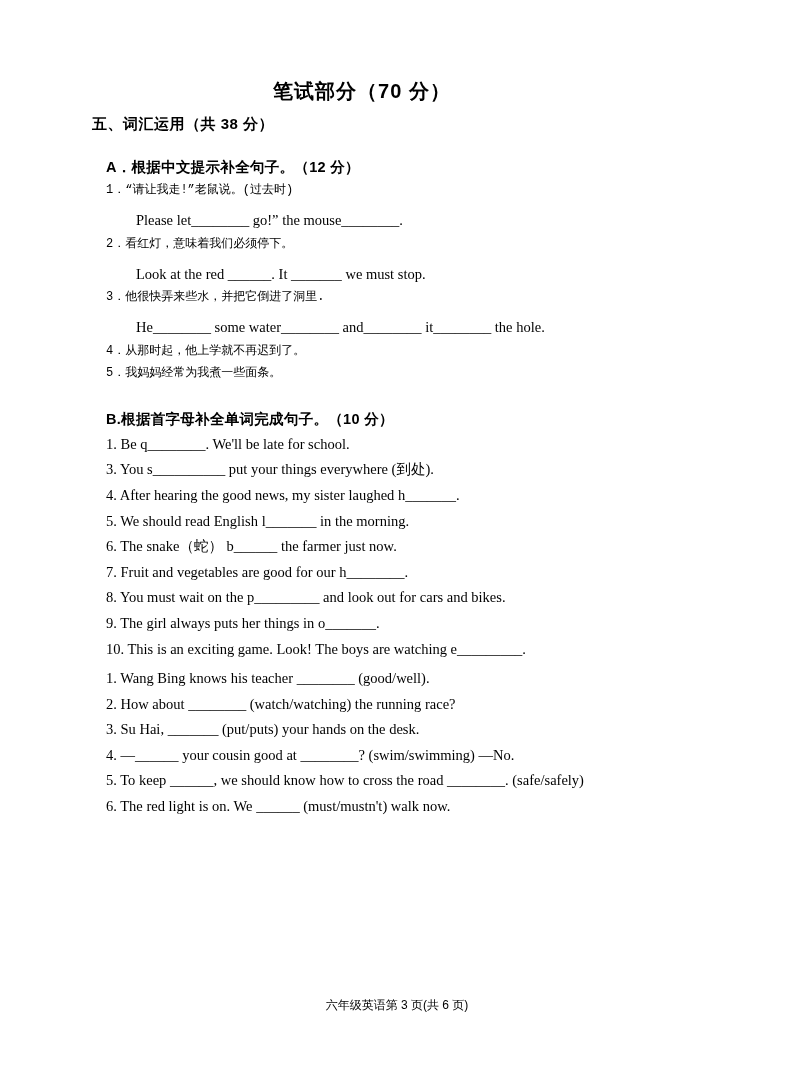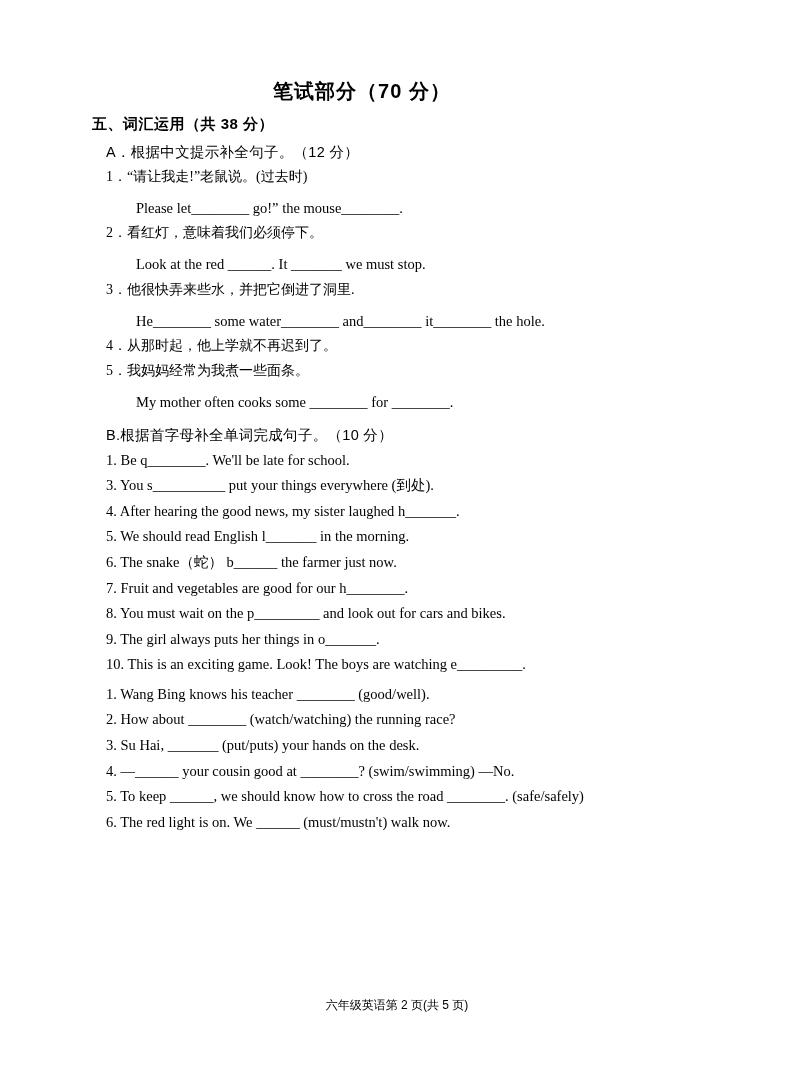--- a/index.html
+++ b/index.html
@@ -33,33 +33,33 @@
   }
   .section-head {
     font-family: "Liberation Sans", sans-serif;
     font-weight: bold;
     font-size: 15px;
     margin: 4px 0 4px 0;
     letter-spacing: .5px;
   }
   .sub-head {
     font-family: "Liberation Sans", sans-serif;
-    font-weight: normal;
+    font-weight: bold;
     font-size: 14.5px;
-    margin: 9px 0 3px 14px;
+    margin: 24px 0 3px 14px;
     letter-spacing: .3px;
   }
   .q-line {
     font-size: 14.5px;
     line-height: 1.42;
     margin: 5px 0 0 14px;
   }
   .q-line.cn {
-    font-family: Liberation Serif, serif;
-    font-size: 14px;
+    font-family: Liberation Mono, monospace;
+    font-size: 12px;
   }
   .ans-line {
     font-size: 14.5px;
     line-height: 1.42;
     margin: 11px 0 0 44px;
   }
   .footer {
     position: absolute;
     left: 0;
     bottom: 56px;
@@ -87,21 +87,20 @@
 
   <div class="q-line cn">2．看红灯，意味着我们必须停下。</div>
   <div class="ans-line">Look at the red ______. It _______ we must stop.</div>
 
   <div class="q-line cn">3．他很快弄来些水，并把它倒进了洞里.</div>
   <div class="ans-line">He________ some water________ and________ it________ the hole.</div>
 
   <div class="q-line cn">4．从那时起，他上学就不再迟到了。</div>
 
   <div class="q-line cn">5．我妈妈经常为我煮一些面条。</div>
-  <div class="ans-line">My mother often cooks some ________ for ________.</div>
 
   <div class="spacer-sm"></div>
 
   <div class="sub-head">B.根据首字母补全单词完成句子。（10 分）</div>
 
   <div class="q-line">1. Be q________. We'll be late for school.</div>
   <div class="q-line">3. You s__________ put your things everywhere (到处).</div>
   <div class="q-line">4.    After hearing the good news, my sister laughed h_______.</div>
   <div class="q-line">5. We should read English l_______ in the morning.</div>
   <div class="q-line">6. The snake（蛇） b______ the farmer just now.</div>
@@ -115,13 +114,13 @@
 
   <div class="q-line">1. Wang Bing knows his teacher ________ (good/well).</div>
   <div class="q-line">2. How about ________ (watch/watching) the running race?</div>
   <div class="q-line">3. Su Hai, _______ (put/puts) your hands on the desk.</div>
   <div class="q-line">4.    —______ your cousin good at ________? (swim/swimming)          —No.</div>
   <div class="q-line">5. To keep ______, we should know how to cross the road ________. (safe/safely)</div>
   <div class="q-line">6. The red light is on. We ______ (must/mustn't) walk now.</div>
 
 </div>
 
-<div class="footer">六年级英语第 2 页(共 5 页)</div>
+<div class="footer">六年级英语第 3 页(共 6 页)</div>
 
 </body></html>

